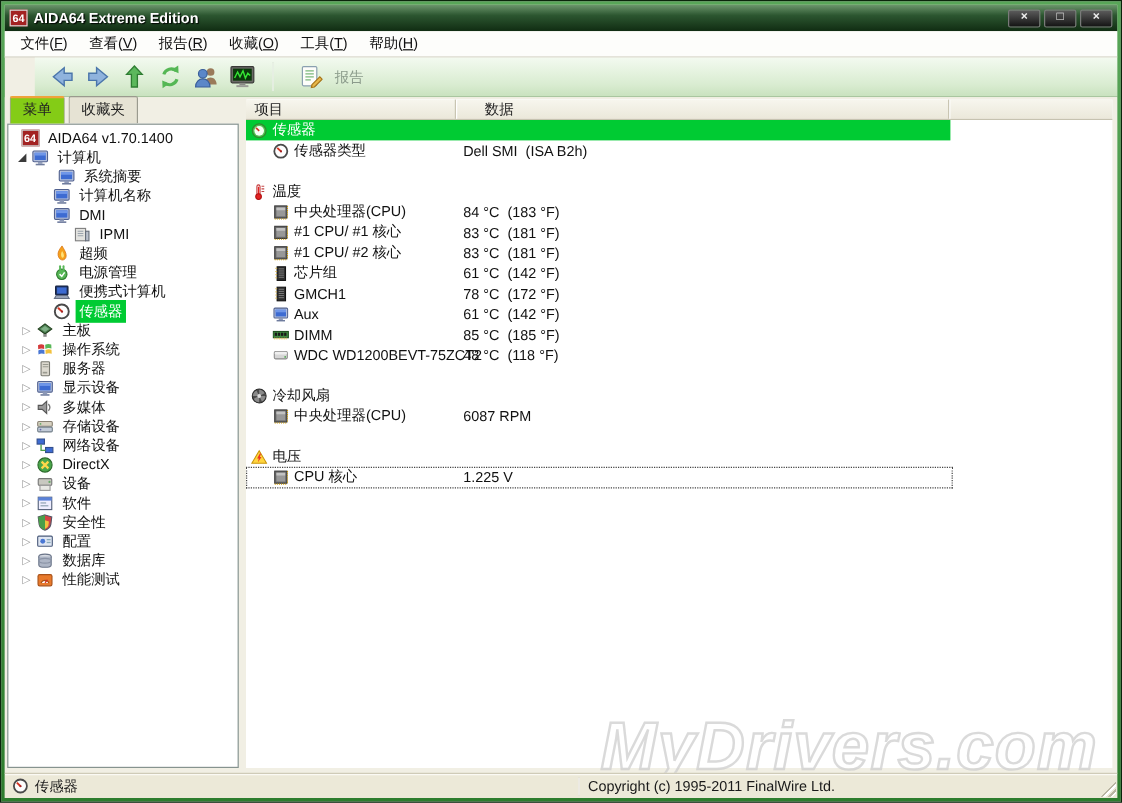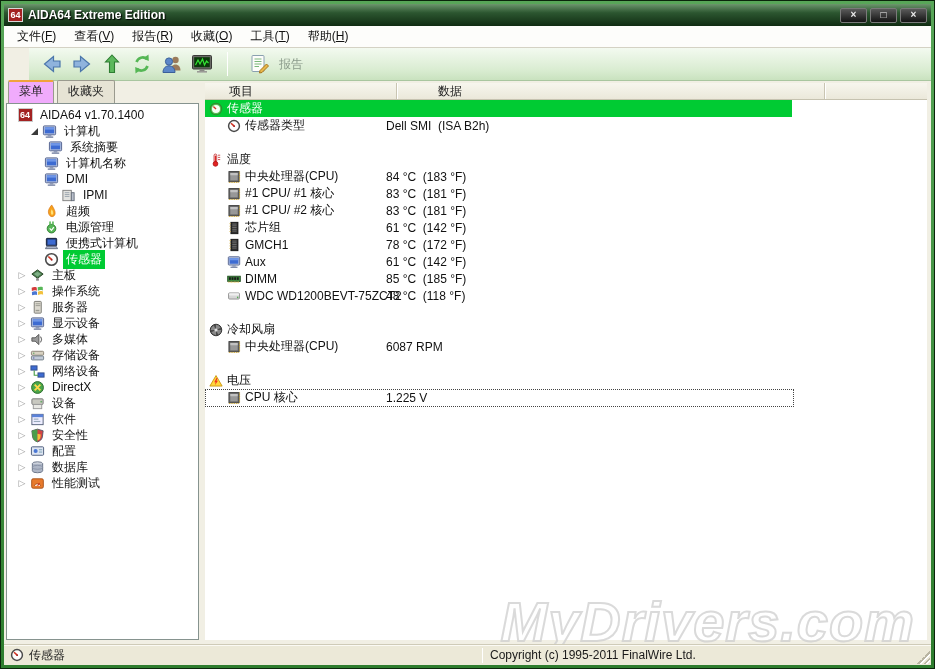--- a/index.html
+++ b/index.html
@@ -27,35 +27,35 @@
   .tbicon svg{width:22px;height:22px;}
   .tb-sep{width:1px;height:24px;background:#a9c6a0;border-right:1px solid #fff;margin:0 10px;}
   .tb-report{display:flex;align-items:center;gap:5px;padding:2px 6px;color:#8b9b8b;}
   .tb-report .tbicon svg{width:20px;height:20px;}
 
   
   .content{flex:1;display:flex;position:relative;padding:2px 4px 4px 2px;background:#f1efe4;min-height:0;}
   .left{width:193px;flex:0 0 193px;display:flex;flex-direction:column;}
   .tabs{height:20px;flex:0 0 20px;display:flex;align-items:flex-end;padding-left:2px;}
   .tab{padding:2px 10px 3px 10px;border:1px solid #9a9a8e;border-bottom:none;background:#e6e3d4;margin-right:3px;border-radius:2px 2px 0 0;color:#222;}
-  .tab.active{background:#f0abfc;border-top:2px solid #f0a23c;padding-top:1px;position:relative;z-index:2;}
+  .tab.active{background:#84cc16;border-top:2px solid #f0a23c;padding-top:1px;position:relative;z-index:2;}
   .tree{flex:1;background:#fff;border:1px solid #86938f;overflow:hidden;padding-top:3px;}
   .trow{height:16px;display:flex;align-items:center;white-space:nowrap;color:#111;}
   .trow .icon{width:16px;height:16px;flex:0 0 16px;display:inline-flex;align-items:center;justify-content:center;margin-right:4px;}
   .trow .icon svg{width:15px;height:15px;}
   .arrow-slot{width:14px;flex:0 0 14px;display:inline-flex;align-items:center;justify-content:center;}
   .exp-arrow{width:0;height:0;border-bottom:7px solid #3a3a3a;border-left:7px solid transparent;}
   .col-arrow{color:#9a9a9a;font-size:9px;line-height:1;}
   .tlabel{padding:1px 3px;}
   .tlabel.selected{background:#00cb33;color:#fff;}
 
   
   .right{flex:1;margin-left:6px;background:#fff;display:flex;flex-direction:column;min-width:0;position:relative;}
   .listheader{height:17px;flex:0 0 17px;background:linear-gradient(180deg,#f7f6ee,#ebe8da);border-bottom:1px solid #c6c2b0;display:flex;color:#222;}
-  .hseg{display:flex;align-items:center;border-right:1px solid #c9c5b2;box-shadow:1px 0 0 #fff;margin-left:17px;}
+  .hseg{display:flex;align-items:center;border-right:1px solid #c9c5b2;box-shadow:1px 0 0 #fff;}
   .hseg.c1{width:175px;flex:0 0 175px;padding-left:7px;}
   .hseg.c2{width:411px;flex:0 0 411px;padding-left:24px;}
   .hseg.c3{flex:1;border-right:none;box-shadow:none;}
   .rows{flex:1;position:relative;overflow:hidden;}
   .lrow{height:17px;display:flex;align-items:center;white-space:nowrap;position:relative;color:#111;}
   .lrow .icon{width:15px;height:15px;flex:0 0 15px;display:inline-flex;align-items:center;justify-content:center;margin-right:4px;}
   .lrow .icon svg{width:14px;height:14px;}
   .lrow.group{padding-left:3px;}
   .lrow.group .gbar{position:absolute;left:0;top:0;height:17px;width:587px;background:#00cb33;z-index:0;}
   .lrow.group .icon,.lrow.group .llabel{position:relative;z-index:1;}
@@ -168,21 +168,21 @@
             <span class="tab active">菜单</span>
             <span class="tab">收藏夹</span>
           </div>
         <div class="tree" id="tree">
             <div class="trow" style="padding-left:10px">
               <span class="icon">
                 <span style="width:15px;height:14px;background:#a32222;border:1px solid #c9c9c9;color:#fff;font-size:9px;font-weight:bold;display:inline-flex;align-items:center;justify-content:center;">64</span>
               </span>
               <span class="tlabel">AIDA64 v1.70.1400</span>
             </div>
-            <div class="trow" style="padding-left:20px">
+            <div class="trow" style="padding-left:4px">
               <span class="arrow-slot">
                 <span class="exp-arrow"></span>
               </span>
               <span class="icon">
                 <svg viewBox="0 0 16 16" xmlns="http://www.w3.org/2000/svg">
                   <rect x="1.5" y="2" width="13" height="9.5" rx="1" fill="#b9c4dd" stroke="#51618f"></rect>
                   <rect x="3" y="3.5" width="10" height="6.5" fill="#3d6bd2"></rect>
                   <rect x="3" y="3.5" width="10" height="2.5" fill="#6f96e8"></rect>
                   <rect x="6" y="11.5" width="4" height="1.8" fill="#8d99b8"></rect>
                   <rect x="4" y="13.3" width="8" height="1.4" fill="#6f7c9e"></rect>

